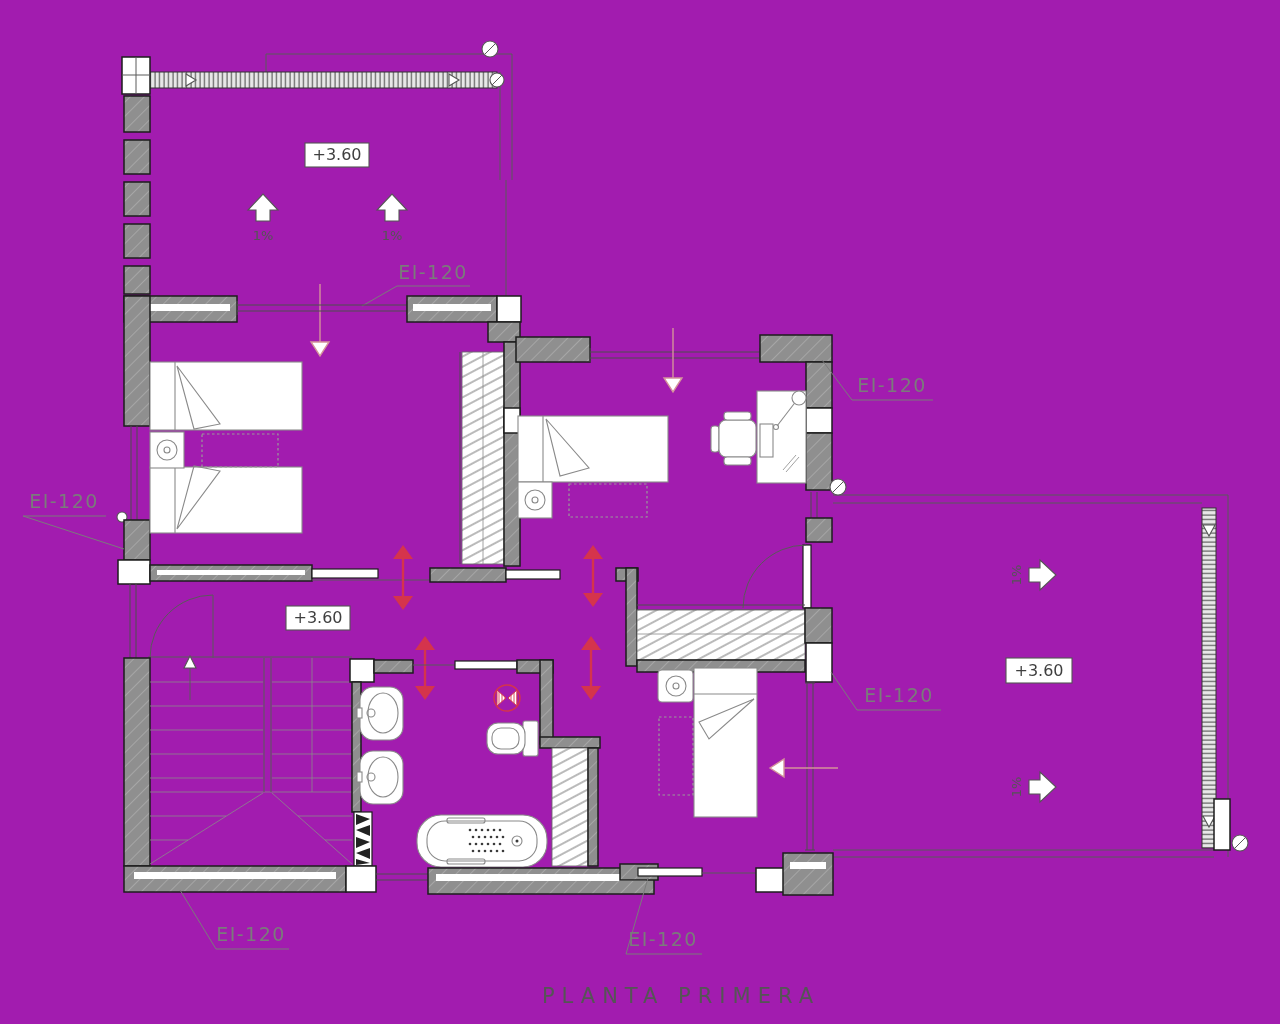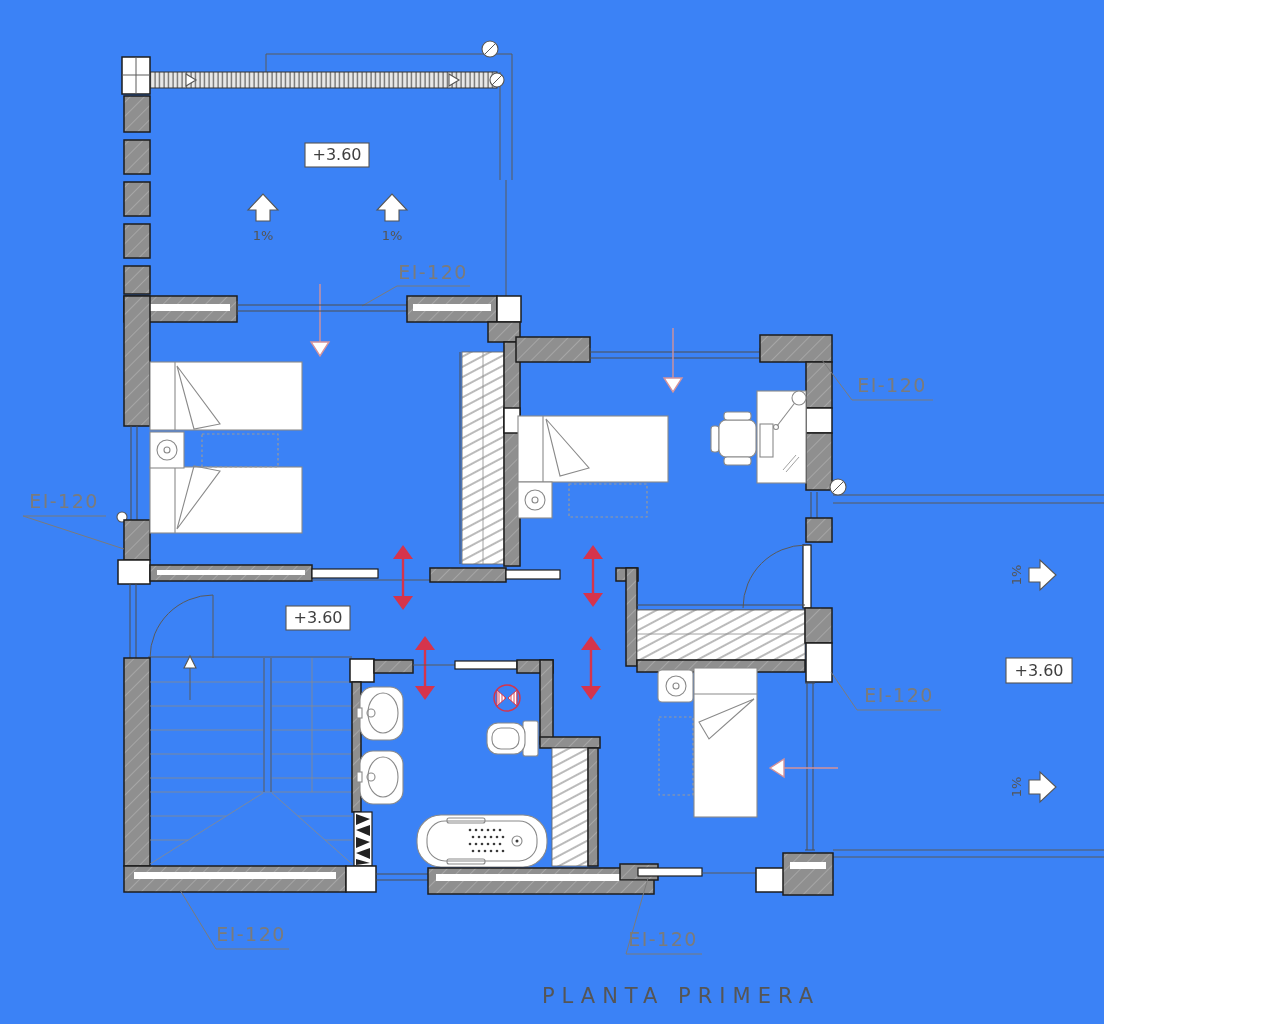--- a/index.html
+++ b/index.html
@@ -1,16 +1,16 @@
 <!DOCTYPE html>
 <html style="--accent_red: #d5344c; --accent_red_soft: #d4929a; --wall_gray: #8f8f8f; --line_dark: #1d1d1d; --text_gray: #7b7b7b;"><head>
 <meta charset="utf-8">
 <style>
   html,body{margin:0;padding:0;background:#ffffff;}
-  #stage{position:relative;width:1104px;height:1024px;background:#3b82f6;overflow:hidden;}
+  #stage{position:relative;width:1280px;height:1024px;background:#a21caf;overflow:hidden;}
   svg{display:block;}
   text{font-family:"DejaVu Sans","Liberation Sans",sans-serif;}
 
   .thin{stroke:#5a5a5a;stroke-width:1;fill:none}
   .thin2{stroke:#8a8a8a;stroke-width:.8;fill:none}
   .wall{fill:url(#wallTex);stroke:#1d1d1d;stroke-width:1.5}
   .stripe{fill:#ffffff;stroke:none}
   .pillar{fill:#ffffff;stroke:#1d1d1d;stroke-width:1.5}
   .leaf{fill:#ffffff;stroke:#1d1d1d;stroke-width:1.2}
   .furn{fill:none;stroke:#8a8a8a;stroke-width:1.1}

